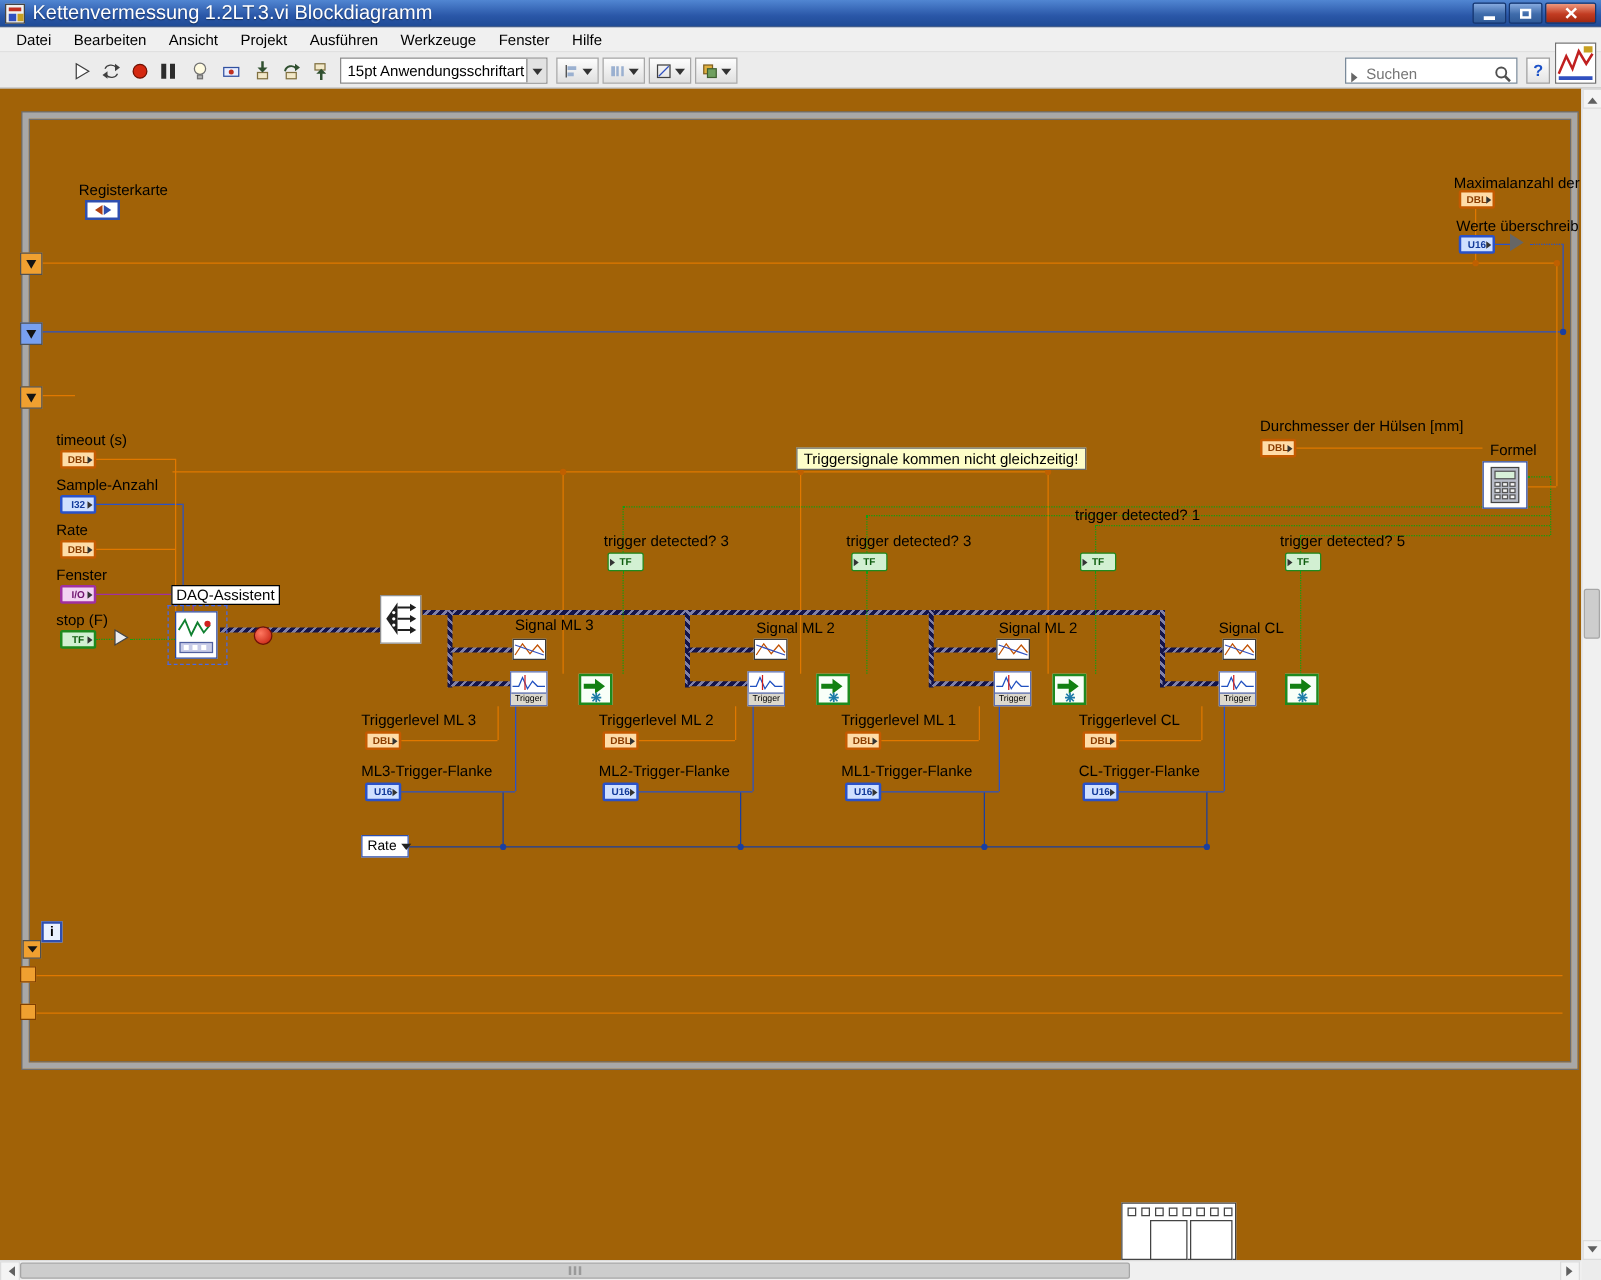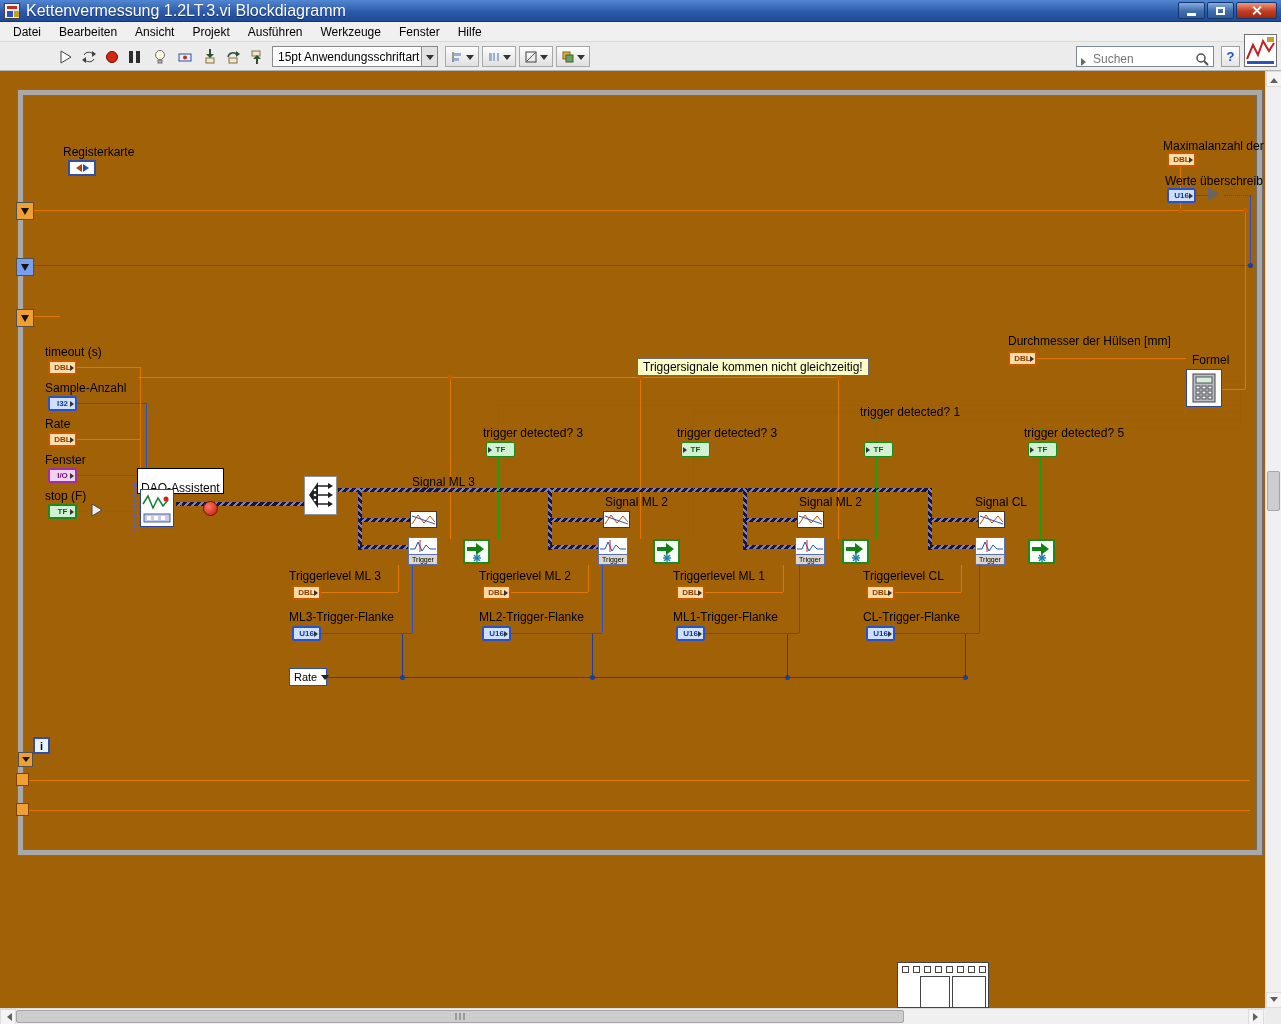--- a/index.html
+++ b/index.html
@@ -60,21 +60,21 @@
 .t-io{background:#f2d2f2;border:1px solid #a030a0;color:#6e146e}
 .ctl{border-width:2px}
 .ar::after{content:"";position:absolute;right:1px;top:50%;margin-top:-3px;width:0;height:0;border-left:4px solid #333;border-top:3px solid transparent;border-bottom:3px solid transparent}
 .al::before{content:"";position:absolute;left:1px;top:50%;margin-top:-3px;width:0;height:0;border-left:4px solid #333;border-top:3px solid transparent;border-bottom:3px solid transparent}
 
 .sr{position:absolute;width:18px;height:18px;border:1px solid #505050;display:flex;align-items:flex-start;justify-content:center}
 .sr-or{background:#f0a030}.sr-bl{background:#78a0f0}
 .sr .tri{width:0;height:0;border:4px solid transparent;border-top:7px solid #141414;margin-top:5px}
 .sr-sq{position:absolute;width:13px;height:13px;background:#f0a030;border:1px solid #804000}
 
-.nodelbl{position:absolute;border:1px solid #000;background:#fff;font-size:12px;padding:12px 3px;white-space:nowrap;height:16px;line-height:15px}
+.nodelbl{position:absolute;border:1px solid #000;background:#fff;font-size:12px;padding:0 3px;white-space:nowrap;height:16px;line-height:15px}
 .marquee{position:absolute;border:1px dashed #4868e8}
 .daqicon{position:absolute;width:34px;height:38px;border:1px solid #2846a0;background:#fff}
 .redled{position:absolute;width:15px;height:15px;border-radius:50%;background:radial-gradient(circle at 35% 35%,#ff7860,#c01808);border:1px solid #701008}
 .splitvi{position:absolute;width:33px;height:39px;border:1px solid #909090;background:#fff;display:flex;align-items:center;justify-content:center}
 .gterm{position:absolute;width:27px;height:17px;border:1px solid #3a3a3a;background:#fff;display:flex;align-items:center;justify-content:center}
 .trigvi{position:absolute;width:30px;height:28px;border:1px solid #5a6fb5;background:#fff}
 .trig-top{height:16px;display:flex;align-items:center;justify-content:center}
 .trig-lbl{height:10px;background:#dcd8cc;border-top:1px solid #5a6fb5;font-size:7px;line-height:10px;text-align:center;color:#000}
 .greenvi{position:absolute;width:27px;height:25px;border:2px solid #1e8a1e;background:#f8fff8;display:flex;align-items:center;justify-content:center}
 .formelicon{position:absolute;width:36px;height:38px;border:1px solid #2846a0;background:#fff;display:flex;align-items:center;justify-content:center}
@@ -416,21 +416,21 @@
         <circle cx="9" cy="22" r="1.3" fill="#fff"></circle>
         <line x1="12" y1="8" x2="22" y2="8" stroke="#202020" stroke-width="1.5"></line>
         <line x1="12" y1="17" x2="22" y2="17" stroke="#202020" stroke-width="1.5"></line>
         <line x1="12" y1="26" x2="22" y2="26" stroke="#202020" stroke-width="1.5"></line>
         <polygon points="22,5 27,8 22,11" fill="#202020"></polygon>
         <polygon points="22,14 27,17 22,20" fill="#202020"></polygon>
         <polygon points="22,23 27,26 22,29" fill="#202020"></polygon>
       </svg>
   </div>
 
-  <span class="lbl" style="left:412px;top:404px">Signal ML 3</span>
+  <span class="lbl" style="left:412px;top:422px">Signal ML 3</span>
   <div class="gterm" style="left:410px;top:440px">
       <svg width="25" height="15">
         <polyline points="1,12 7,3 13,11 19,4 24,10" fill="none" stroke="#c05000"></polyline>
         <line x1="1" y1="4" x2="24" y2="12" stroke="#3050c0"></line>
       </svg>
     </div>
   <div class="trigvi" style="left:408px;top:466px">
     <div class="trig-top">
         <svg width="28" height="14">
           <polyline points="1,10 6,10 9,3 13,12 17,6 21,10 27,10" fill="none" stroke="#2050c0"></polyline>

